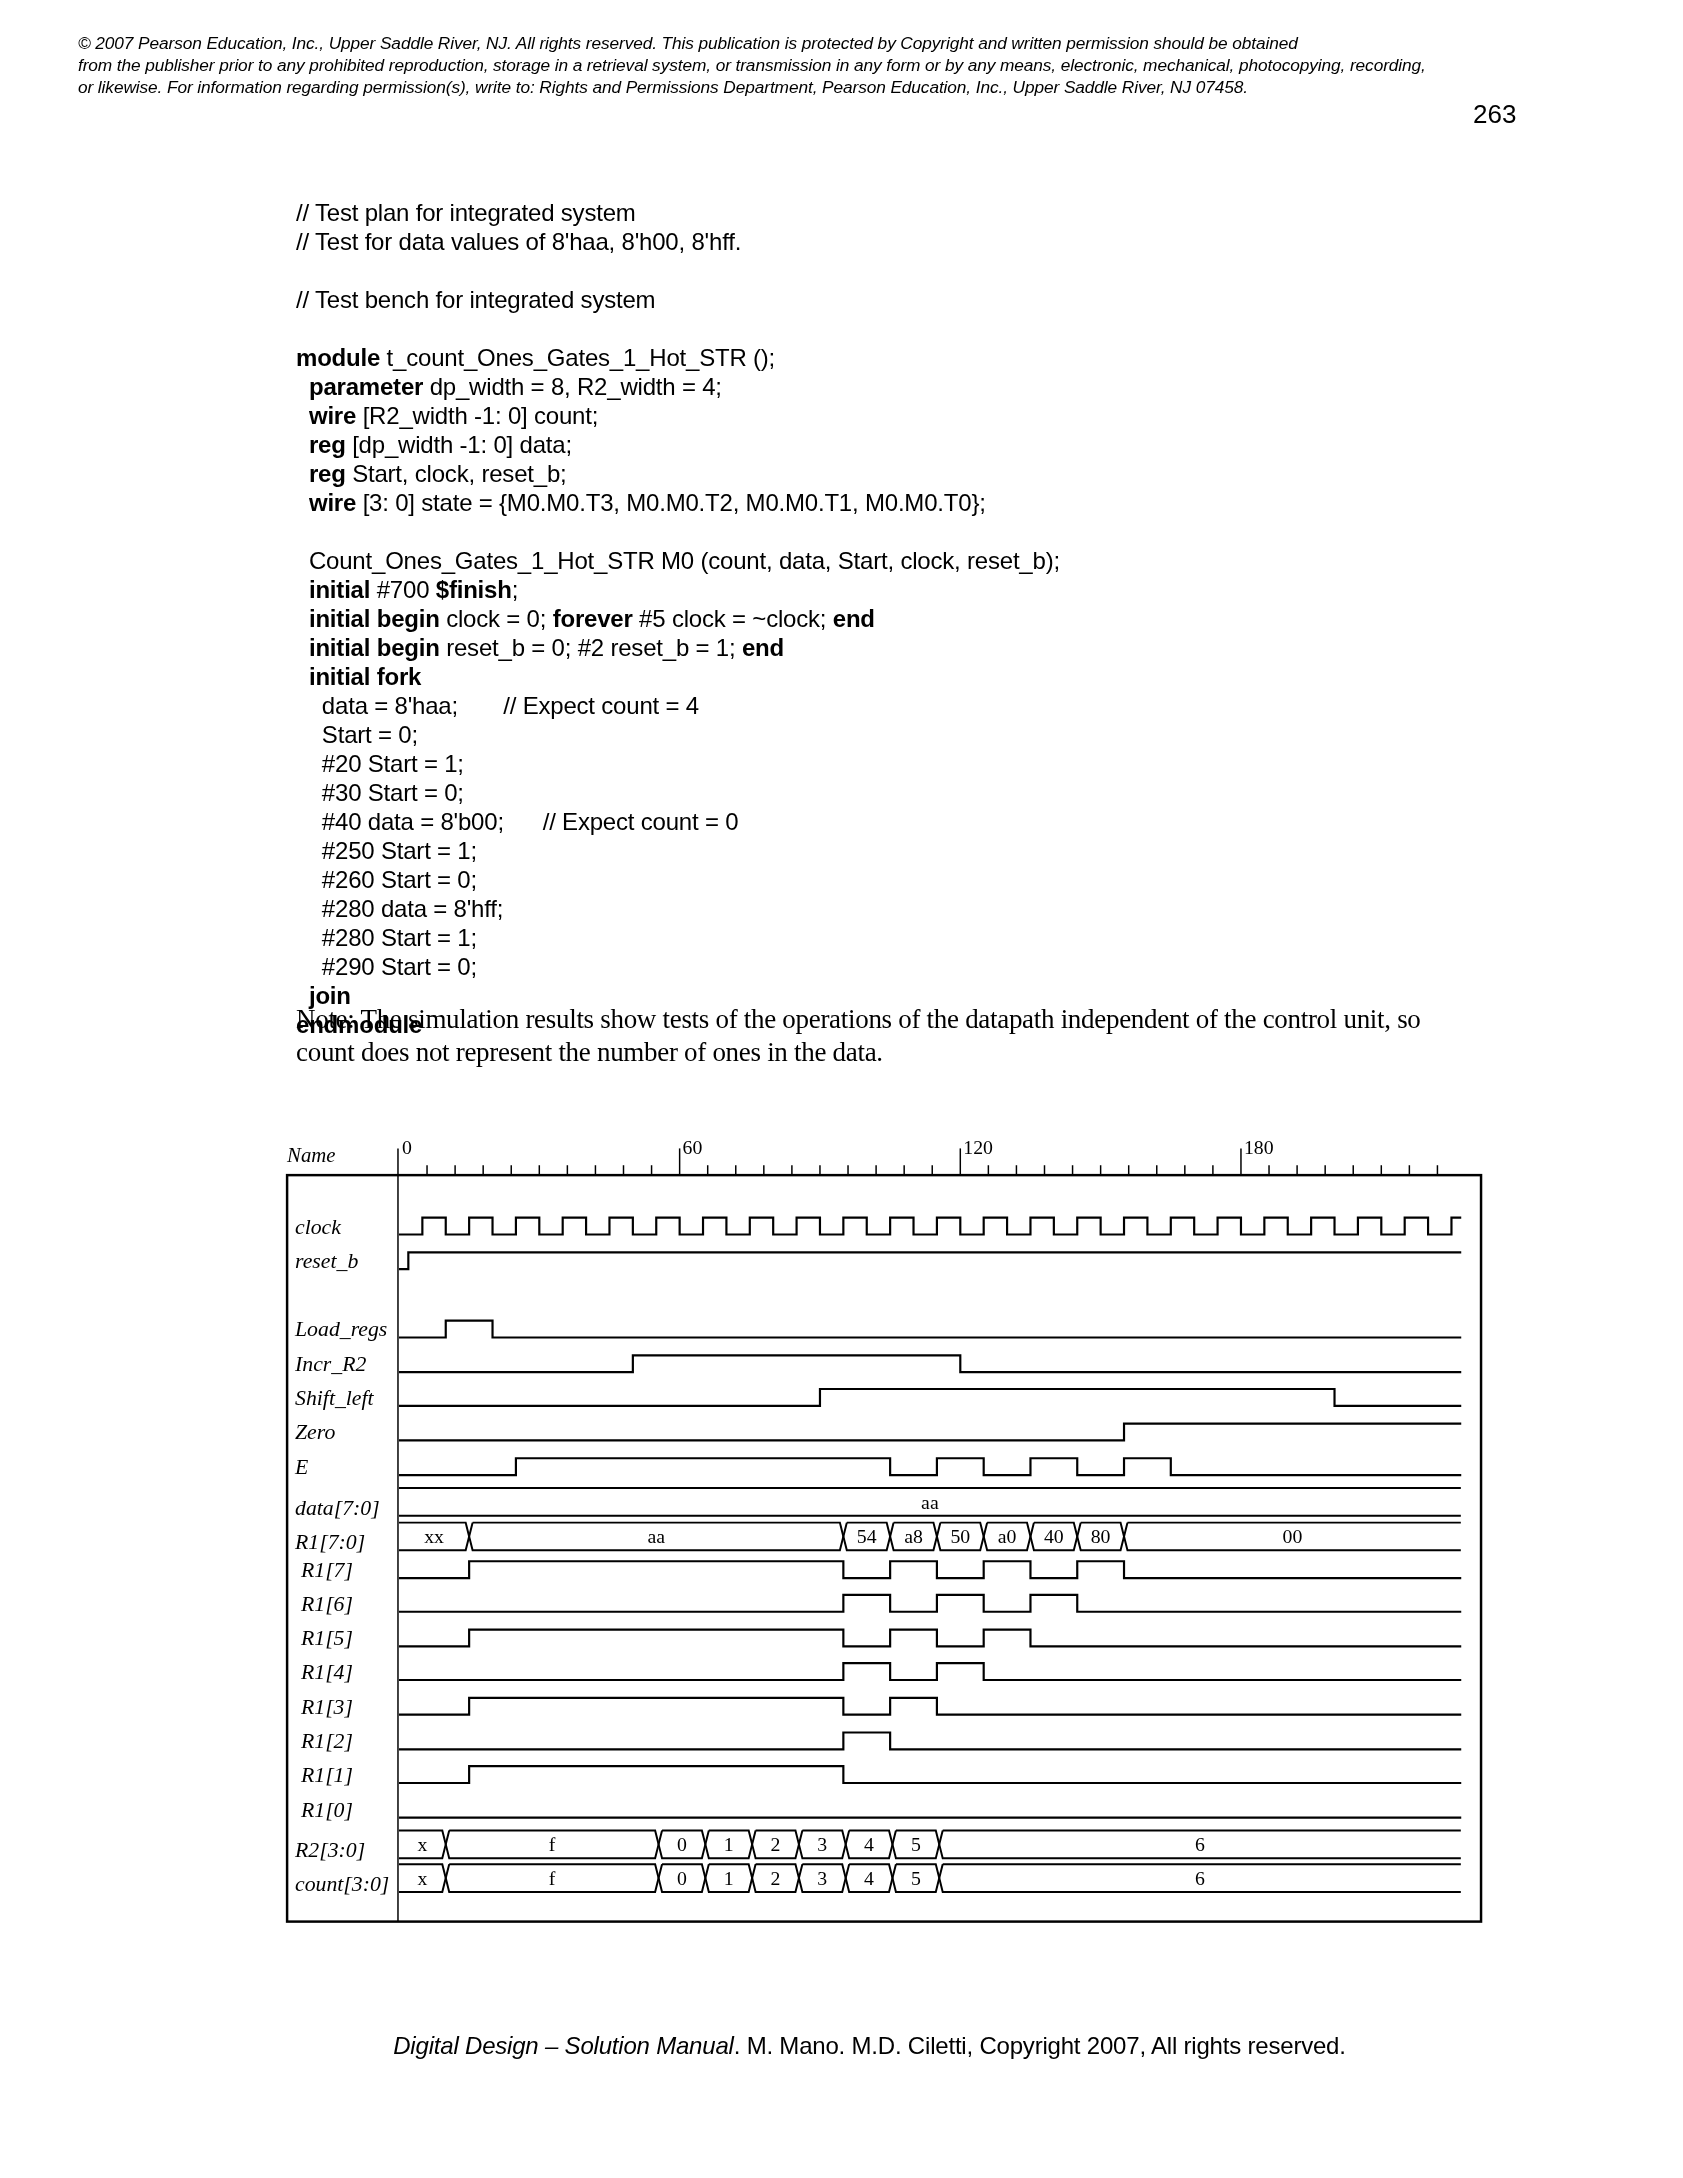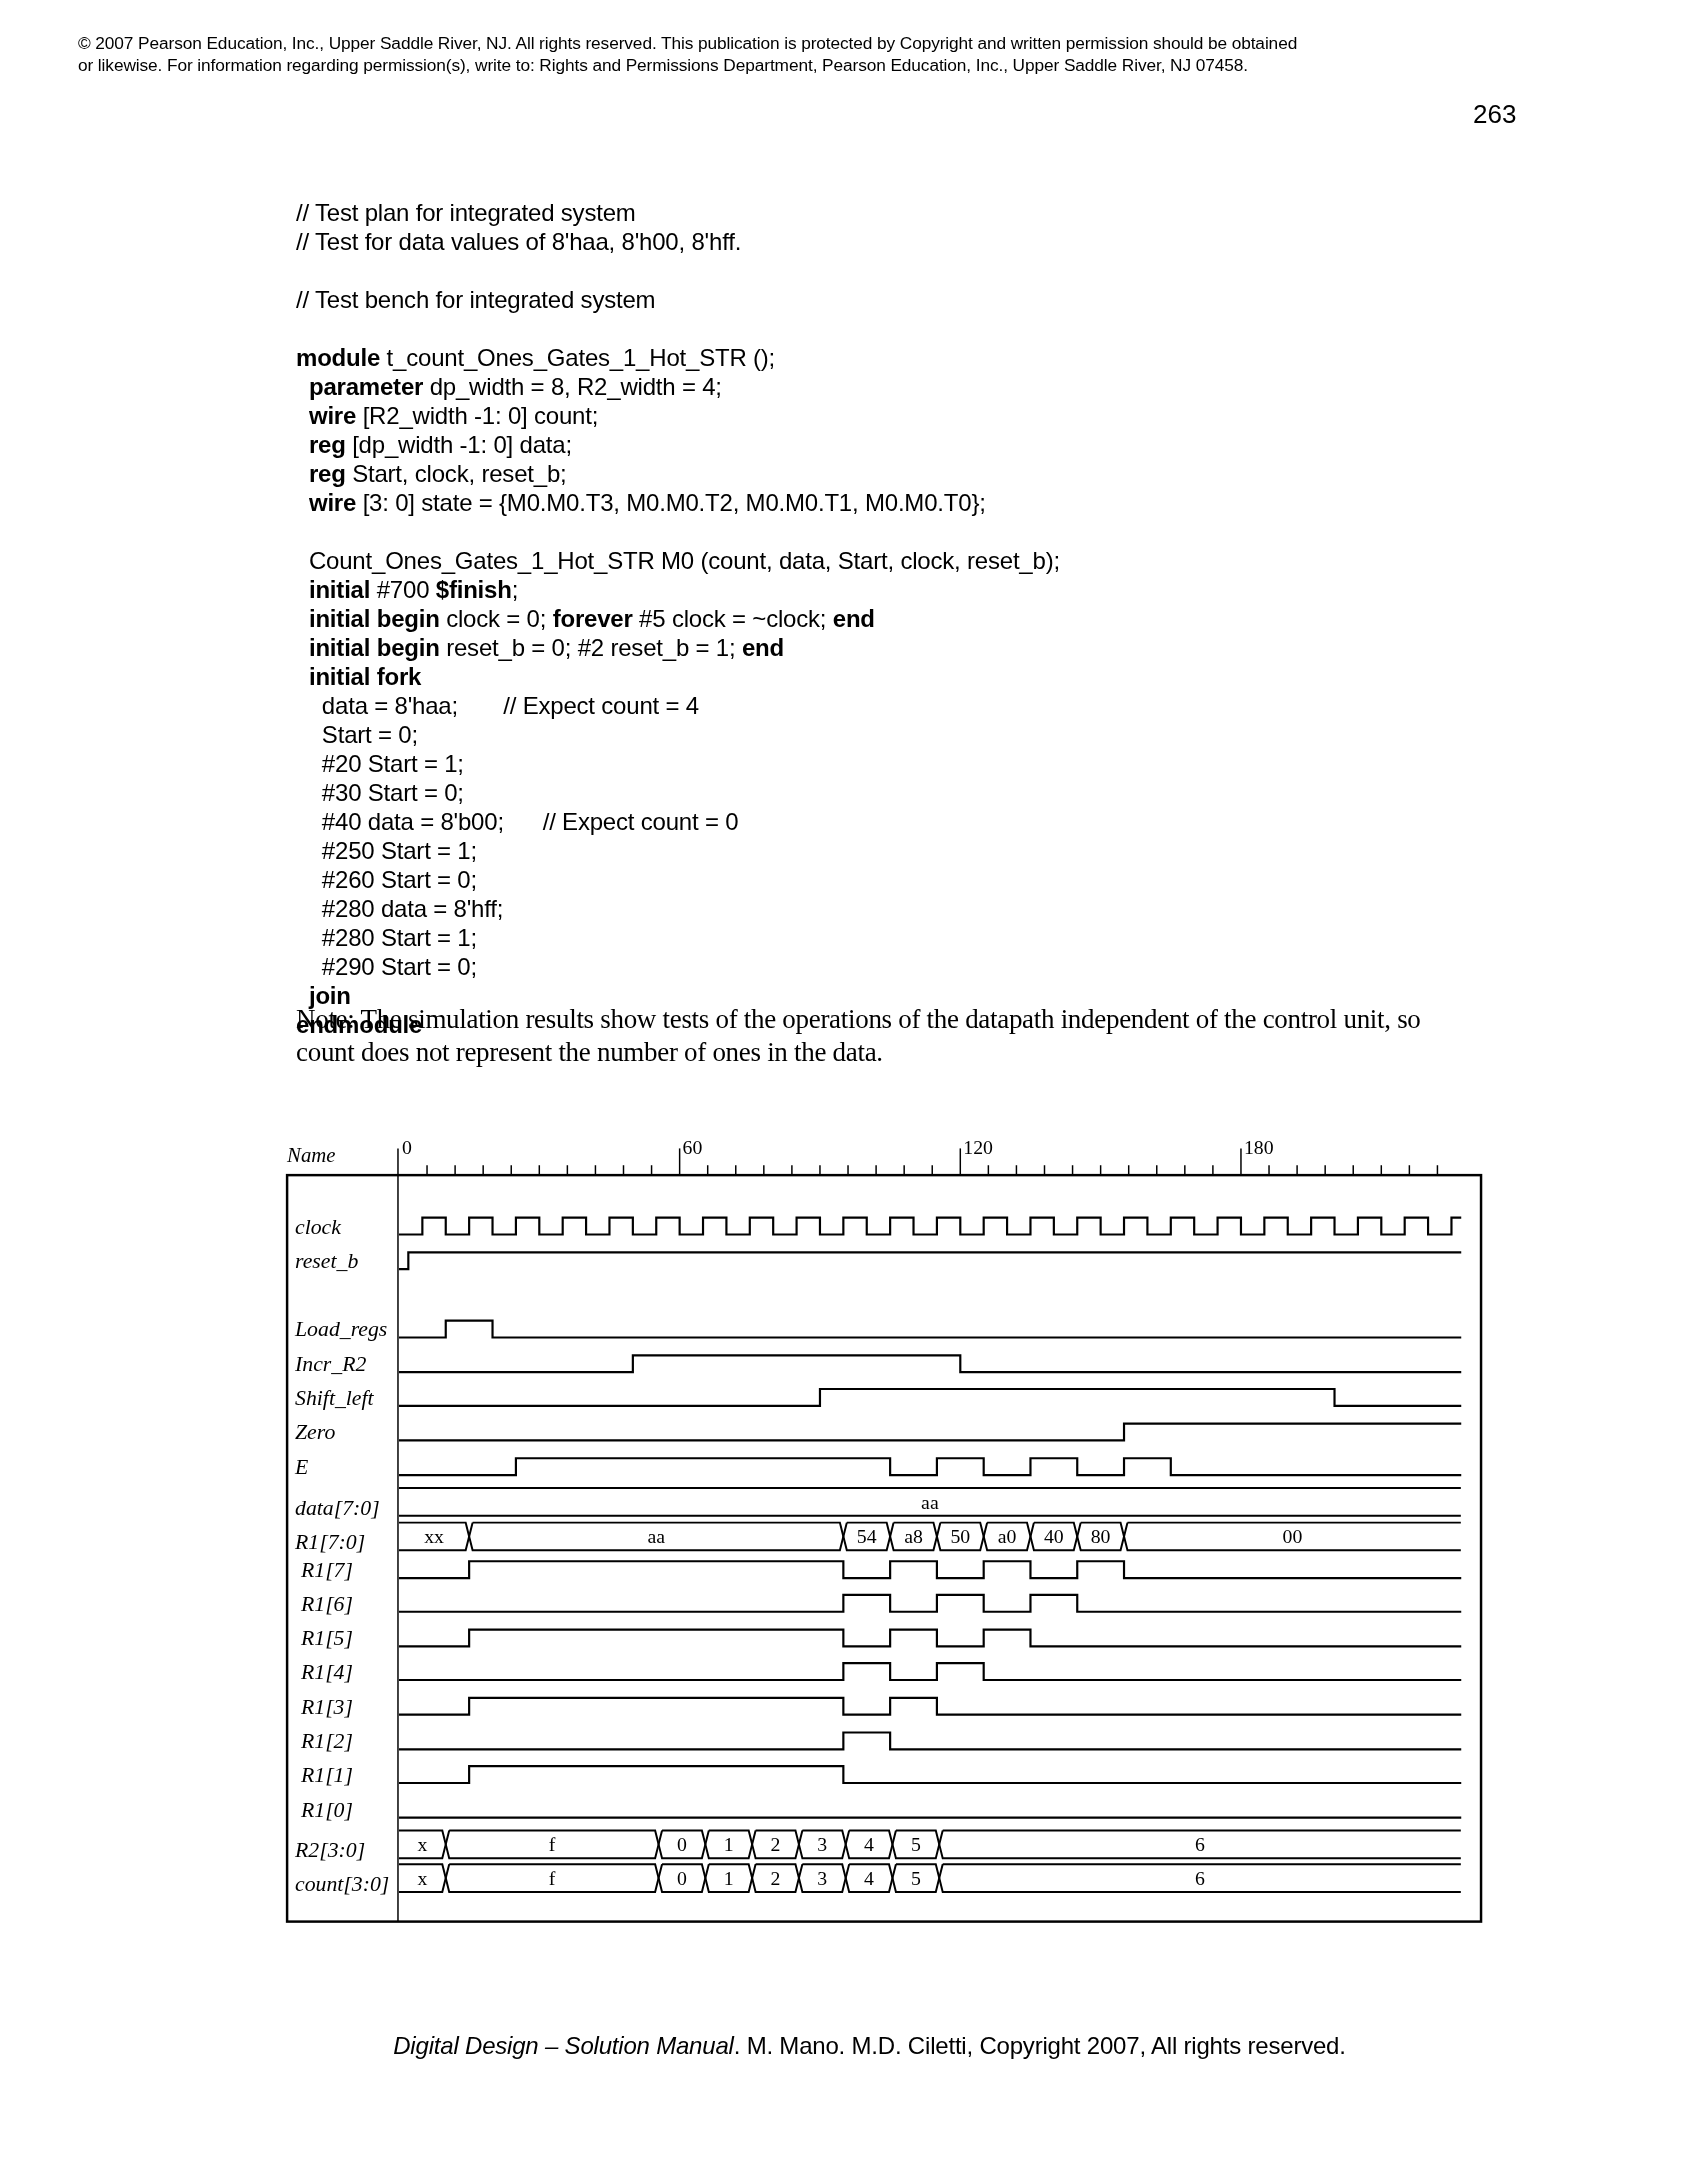--- a/index.html
+++ b/index.html
@@ -1,32 +1,33 @@
 <!DOCTYPE html>
 <html><head>
 <meta charset="utf-8">
 <style>
   html, body { margin:0; padding:0; background:#ffffff; }
   body { width:1683px; height:2178px; position:relative; overflow:hidden; color:#000; }
-  .copyright { position:absolute; left:78px; top:32px; width:1544px; font-family:"Liberation Sans", sans-serif; font-size:17.3px; line-height:22px; letter-spacing:-0.1px; }
+  .copyright { position:absolute; left:78px; top:32px; width:1544px; font-family:"Liberation Sans", sans-serif; font-size:17.3px; line-height:22px; letter-spacing:-0.1px;font-style:italic; }
   .pagenum { position:absolute; left:1429px; top:99px; font-family:"Liberation Sans", sans-serif; font-size:26px;margin-left:44px; }
   .code { position:absolute; left:296px; top:198px; font-family:"Liberation Sans", sans-serif; font-size:24px; line-height:29px; white-space:pre; letter-spacing:-0.2px; }
   .code .ln { height:29px; }
   .code b { font-weight:bold; }
   .note { position:absolute; left:296px; top:1003px; width:1188px; font-family:"Liberation Serif", serif; font-size:27px; line-height:33px; letter-spacing:-0.3px; }
   .footer { position:absolute; left:0; width:1683px; top:2032px; text-align:center; font-family:"Liberation Sans", sans-serif; font-size:24px; letter-spacing:-0.2px;padding-left:28px; }
   .footer i { font-style:italic; }
   .wave { position:absolute; left:0; top:0; }
   .wave text { font-family:"Liberation Serif", serif; }
 </style>
 </head>
 <body>
 
 <div class="copyright">
   <div>© 2007 Pearson Education, Inc., Upper Saddle River, NJ.  All rights reserved. This publication is protected by Copyright and written permission should be obtained</div>
+  <div>from the publisher prior to any prohibited reproduction, storage in a retrieval system,  or transmission in any form or by any means, electronic, mechanical, photocopying, recording,</div>
   <div>or  likewise.  For information regarding permission(s), write to:  Rights and Permissions Department, Pearson Education, Inc., Upper Saddle River, NJ 07458.</div>
 </div>
 <div class="pagenum">263</div>
 
 <div class="code" id="code"><div class="ln"><span>// Test plan for integrated system</span></div><div class="ln"><span>// Test for data values of 8'haa, 8'h00, 8'hff.</span></div><div class="ln"></div><div class="ln"><span>// Test bench for integrated system</span></div><div class="ln"></div><div class="ln"><b>module</b><span> t_count_Ones_Gates_1_Hot_STR ();</span></div><div class="ln"><span>  </span><b>parameter</b><span> dp_width = 8, R2_width = 4;</span></div><div class="ln"><span>  </span><b>wire</b><span> [R2_width -1: 0] count;</span></div><div class="ln"><span>  </span><b>reg</b><span> [dp_width -1: 0] data;</span></div><div class="ln"><span>  </span><b>reg</b><span> Start, clock, reset_b;</span></div><div class="ln"><span>  </span><b>wire</b><span> [3: 0] state = {M0.M0.T3, M0.M0.T2, M0.M0.T1, M0.M0.T0};</span></div><div class="ln"></div><div class="ln"><span>  Count_Ones_Gates_1_Hot_STR M0 (count, data, Start, clock, reset_b);</span></div><div class="ln"><span>  </span><b>initial</b><span> #700 </span><b>$finish</b><span>;</span></div><div class="ln"><span>  </span><b>initial begin</b><span> clock = 0; </span><b>forever</b><span> #5 clock = ~clock; </span><b>end</b></div><div class="ln"><span>  </span><b>initial begin</b><span> reset_b = 0; #2 reset_b = 1; </span><b>end</b></div><div class="ln"><span>  </span><b>initial fork</b></div><div class="ln"><span>    data = 8'haa;       // Expect count = 4</span></div><div class="ln"><span>    Start = 0;</span></div><div class="ln"><span>    #20 Start = 1;</span></div><div class="ln"><span>    #30 Start = 0;</span></div><div class="ln"><span>    #40 data = 8'b00;      // Expect count = 0</span></div><div class="ln"><span>    #250 Start = 1;</span></div><div class="ln"><span>    #260 Start = 0;</span></div><div class="ln"><span>    #280 data = 8'hff;</span></div><div class="ln"><span>    #280 Start = 1;</span></div><div class="ln"><span>    #290 Start = 0;</span></div><div class="ln"><span>  </span><b>join</b></div><div class="ln"><b>endmodule</b></div></div>
 
 <div class="note">Note: The simulation results show tests of the operations of  the datapath independent of the control unit, so count does not represent the number of ones in the data.</div>
 
 <svg class="wave" id="wave" width="1683" height="2178" viewBox="0 0 1700 2200">
     <rect x="290" y="1187" width="1206" height="754" fill="none" stroke="#000" stroke-width="2.5"></rect>

